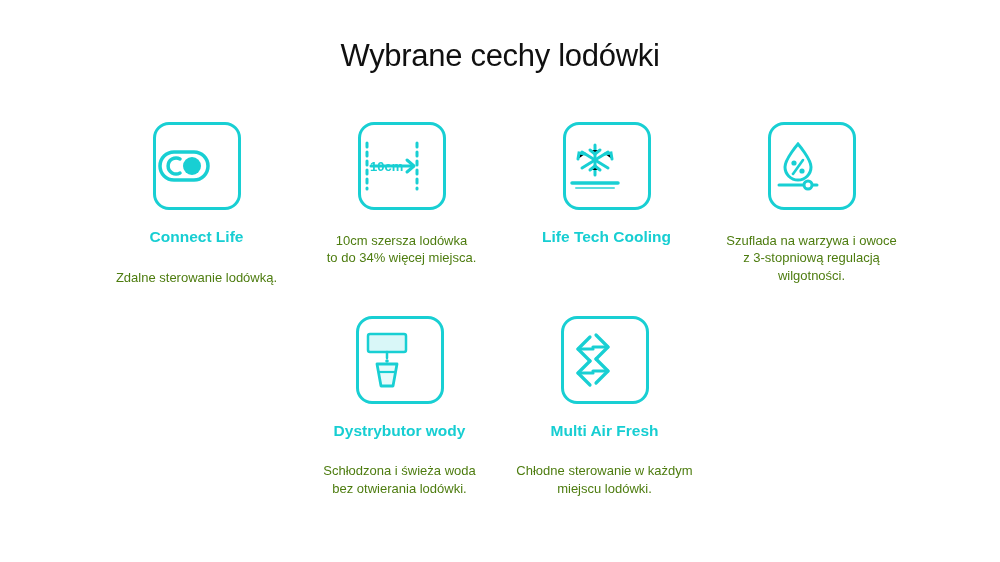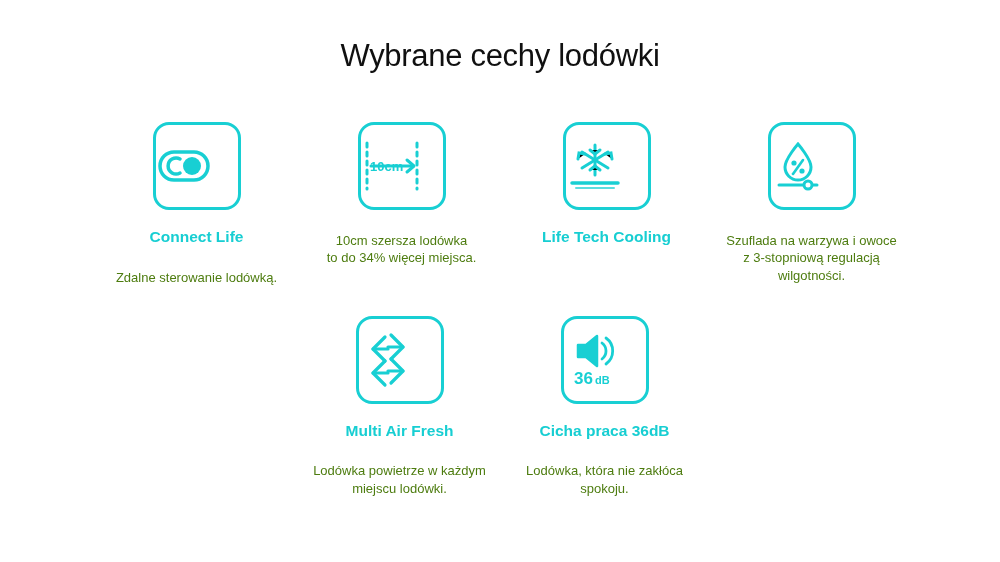--- a/index.html
+++ b/index.html
@@ -143,51 +143,51 @@
       </div>
       <div class="feature-desc" style="white-space:pre-line">Szuflada na warzywa i owoce
 z 3-stopniową regulacją
 wilgotności.</div>
     </div>
 
   </div>
 
   <div class="row row-2">
 
+    <div class="feature">
+      <div class="icon-box">
+        <svg width="56" height="60" viewBox="0 0 56 60" aria-hidden="true">
+          <rect x="9" y="4" width="38" height="18" rx="2" fill="#d9f7f8" stroke="#18cfd3" stroke-width="2.5"></rect>
+          <path d="M28 22 L28 28" stroke="#18cfd3" stroke-width="2.5" stroke-linecap="round"></path>
+          <circle cx="28" cy="31" r="1.8" fill="#18cfd3"></circle>
+          <path d="M18 34 L38 34 L34 56 L22 56 Z" fill="#e6fbfb" stroke="#18cfd3" stroke-width="2.8" stroke-linejoin="round"></path>
+          <path d="M19.6 42 L36.4 42" stroke="#18cfd3" stroke-width="2.2"></path>
+        </svg>
+      </div>
+      <div class="feature-title">Dystrybutor wody</div>
+      <div class="feature-desc" style="white-space:pre-line">Schłodzona i świeża woda
+bez otwierania lodówki.</div>
+    </div>
 
     <div class="feature">
       <div class="icon-box">
         <svg width="58" height="58" viewBox="0 0 58 58" aria-hidden="true">
           <g fill="none" stroke="#18cfd3" stroke-width="3.2" stroke-linecap="round" stroke-linejoin="round">
             <path d="M26 6 L14 18 L26 30"></path>
             <path d="M14 18 L29 18"></path>
             <path d="M32 28 L44 16 L32 4"></path>
             <path d="M44 16 L29 16"></path>
             <path d="M26 54 L14 42 L26 30"></path>
             <path d="M14 42 L29 42"></path>
             <path d="M32 52 L44 40 L32 28"></path>
             <path d="M44 40 L29 40"></path>
           </g>
         </svg>
       </div>
       <div class="feature-title">Multi Air Fresh</div>
-      <div class="feature-desc" style="white-space:pre-line">Lodówka powietrze w każdym
+      <div class="feature-desc" style="white-space:pre-line">Chłodne sterowanie w każdym
 miejscu lodówki.</div>
     </div>
 
-    <div class="feature">
-      <div class="icon-box">
-        <svg width="58" height="58" viewBox="0 0 58 58" aria-hidden="true">
-          <path d="M14 14 L14 26 L22 26 L33 35 L33 5 L22 14 Z" fill="#18cfd3" stroke="#18cfd3" stroke-width="2.5" stroke-linejoin="round"></path>
-          <path d="M38 12 a10 10 0 0 1 0 16" fill="none" stroke="#18cfd3" stroke-width="2.8" stroke-linecap="round"></path>
-          <path d="M42 7 a16 16 0 0 1 0 26" fill="none" stroke="#18cfd3" stroke-width="2.8" stroke-linecap="round"></path>
-          <text x="10" y="53" font-family="Liberation Sans, sans-serif" font-size="17" font-weight="bold" fill="#18cfd3">36</text>
-          <text x="31" y="53" font-family="Liberation Sans, sans-serif" font-size="11" font-weight="bold" fill="#18cfd3">dB</text>
-        </svg>
-      </div>
-      <div class="feature-title">Cicha praca 36dB</div>
-      <div class="feature-desc" style="white-space:pre-line">Lodówka, która nie zakłóca
-spokoju.</div>
-    </div>
 
   </div>
 
 </div>
 
 </body></html>

